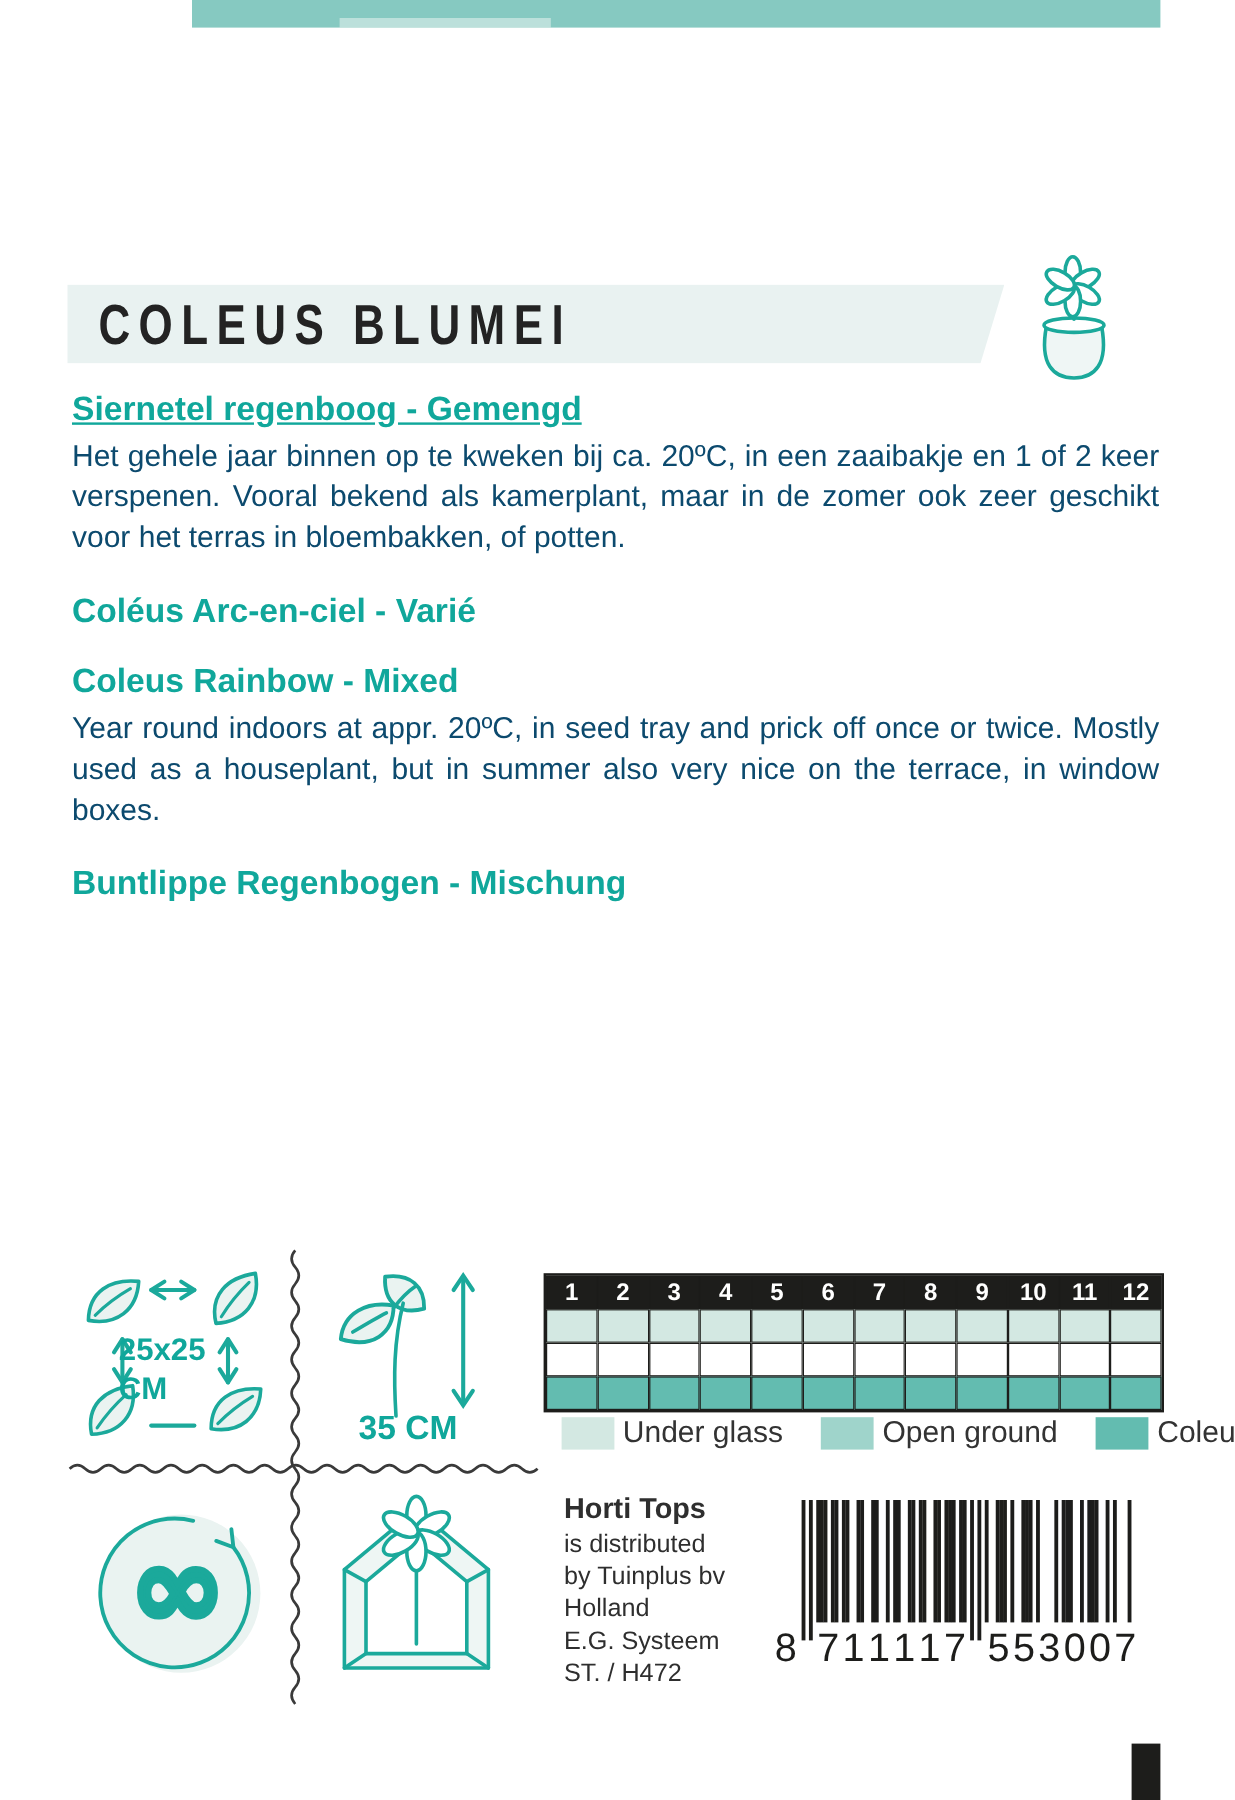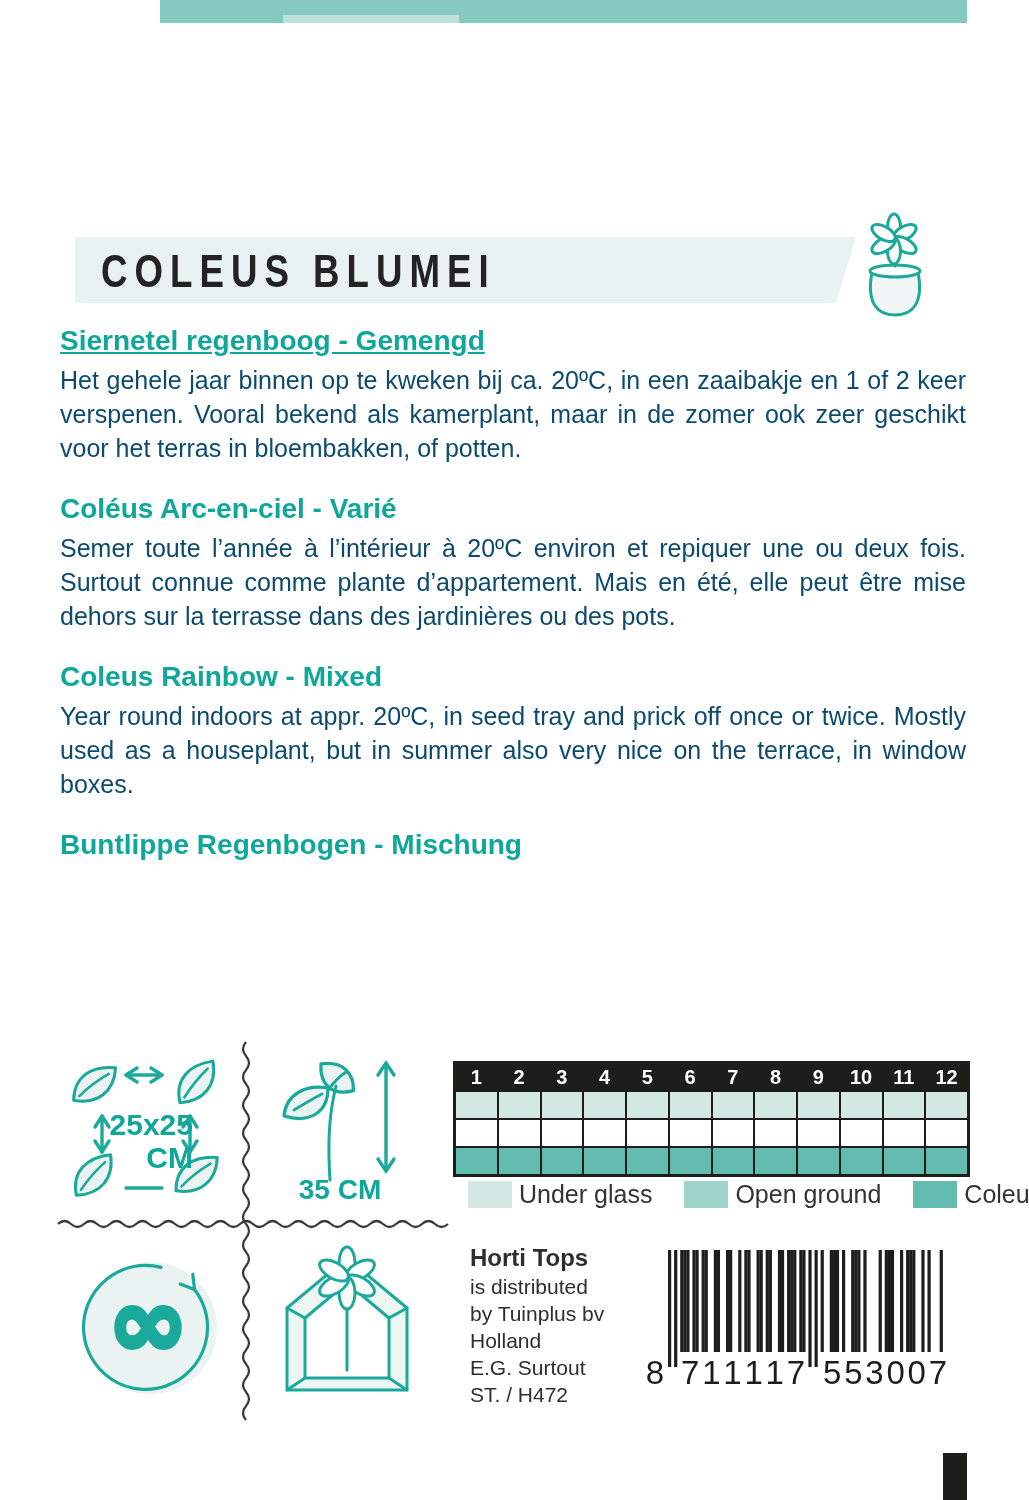--- a/index.html
+++ b/index.html
@@ -3,32 +3,32 @@
 <meta charset="utf-8">
 <style>
   html,body{margin:0;padding:0;background:#fff;}
   .page{position:relative;width:1029px;height:1500px;background:#fff;overflow:hidden;
         font-family:"Liberation Sans",sans-serif;color:#3b3b3b;}
   .abs{position:absolute;}
   
   .top-bar{left:160px;top:0;width:807px;height:23px;}
   .top-bar-light{left:283px;top:15px;width:176px;height:8px;opacity:.55;}
   
-  .title-band{left:75px;top:237px;width:781px;height:66px;
+  .title-band{left:56px;top:237px;width:781px;height:66px;
       clip-path:polygon(0 0,100% 0,calc(100% - 20px) 100%,0 100%);display:flex;align-items:center;}
   .title-text{display:inline-block;margin-left:26px;font-size:47px;font-weight:bold;
       letter-spacing:9px;color:#232323;transform:scaleX(.78);transform-origin:left center;white-space:nowrap;}
   
   .sections{left:60px;top:326px;width:906px;}
   .sec{margin-bottom:29px;}
   .sec h2{margin:0 0 7px 0;font-size:28px;line-height:30px;font-weight:bold;}
   .sec p{margin:0;font-size:25px;line-height:34px;text-align:justify;color:#0c4a6e;}
   
-  .spec-spacing{left:83px;top:1108px;width:110px;text-align:right;font-weight:bold;
-      font-size:30px;line-height:33px;}
+  .spec-spacing{left:99px;top:1108px;width:110px;text-align:left;font-weight:bold;
+      font-size:26px;line-height:33px;}
   .spec-height{left:290px;top:1174px;width:100px;text-align:center;font-weight:bold;font-size:28px;}
   
   .calendar{left:453px;top:1061px;width:517px;border:2px solid #1d1d1b;box-sizing:border-box;}
   .cal-row{display:grid;grid-template-columns:repeat(12,1fr);}
   .cal-cell{height:26px;border:1px solid #1d1d1b;display:flex;align-items:center;justify-content:center;}
   .cal-head .cal-cell{color:#fff;font-weight:bold;font-size:20px;}
   .legend{left:453px;top:1180px;width:520px;display:flex;align-items:center;}
   .legend-item{display:flex;align-items:center;margin-right:17px;margin-left:15px;}
   .legend-swatch{width:44px;height:27px;margin-right:7px;}
   .legend-label{font-size:25px;color:#333;white-space:nowrap;}
@@ -71,21 +71,20 @@
     </g>
   </svg>
 
   <div class="abs sections">
     <div class="sec">
       <h2 style="color: rgb(16, 167, 155); text-decoration: underline;">Siernetel regenboog - Gemengd</h2>
       <p>Het gehele jaar binnen op te kweken bij ca. 20ºC, in een zaaibakje en 1 of 2 keer verspenen. Vooral bekend als kamerplant, maar in de zomer ook zeer geschikt voor het terras in bloembakken, of potten.</p>
     </div>
     <div class="sec">
       <h2 style="color: rgb(16, 167, 155);">Coléus Arc-en-ciel - Varié</h2>
-      <p>Semer toute l’année à l’intérieur à 20ºC environ et repiquer une ou deux fois. Surtout connue comme plante d’appartement. Mais en été, elle peut être mise dehors sur la terrasse dans des jardinières ou des pots.</p>
     </div>
     <div class="sec">
       <h2 style="color: rgb(16, 167, 155);">Coleus Rainbow - Mixed</h2>
       <p>Year round indoors at appr. 20ºC, in seed tray and prick off once or twice. Mostly used as a houseplant, but in summer also very nice on the terrace, in window boxes.</p>
     </div>
     <div class="sec">
       <h2 style="color: rgb(16, 167, 155);">Buntlippe Regenbogen - Mischung</h2>
     </div>
   </div>
 
@@ -246,21 +245,21 @@
       <ellipse rx="8" ry="16" cy="-15" transform="rotate(240)"></ellipse>
       <ellipse rx="8" ry="16" cy="-15" transform="rotate(300)"></ellipse>
     </g>
   </svg>
 
   <div class="abs distributor">
     <div class="dist-name">Horti Tops</div>
     <div>is distributed</div>
     <div>by Tuinplus bv</div>
     <div>Holland</div>
-    <div>E.G. Surtout</div>
+    <div>E.G. Systeem</div>
     <div>ST. / H472</div>
   </div>
 
   <svg class="abs" id="barcode-svg" style="left:668px;top:1250px" width="290" height="120" viewBox="0 0 290 120">
       <rect x="0.00" y="0" width="3.20" height="117" fill="#1d1d1b"></rect>
       <rect x="6.11" y="0" width="3.20" height="117" fill="#1d1d1b"></rect>
       <rect x="12.21" y="0" width="3.20" height="102" fill="#1d1d1b"></rect>
       <rect x="15.26" y="0" width="3.20" height="102" fill="#1d1d1b"></rect>
       <rect x="18.32" y="0" width="3.20" height="102" fill="#1d1d1b"></rect>
       <rect x="24.42" y="0" width="3.20" height="102" fill="#1d1d1b"></rect>

